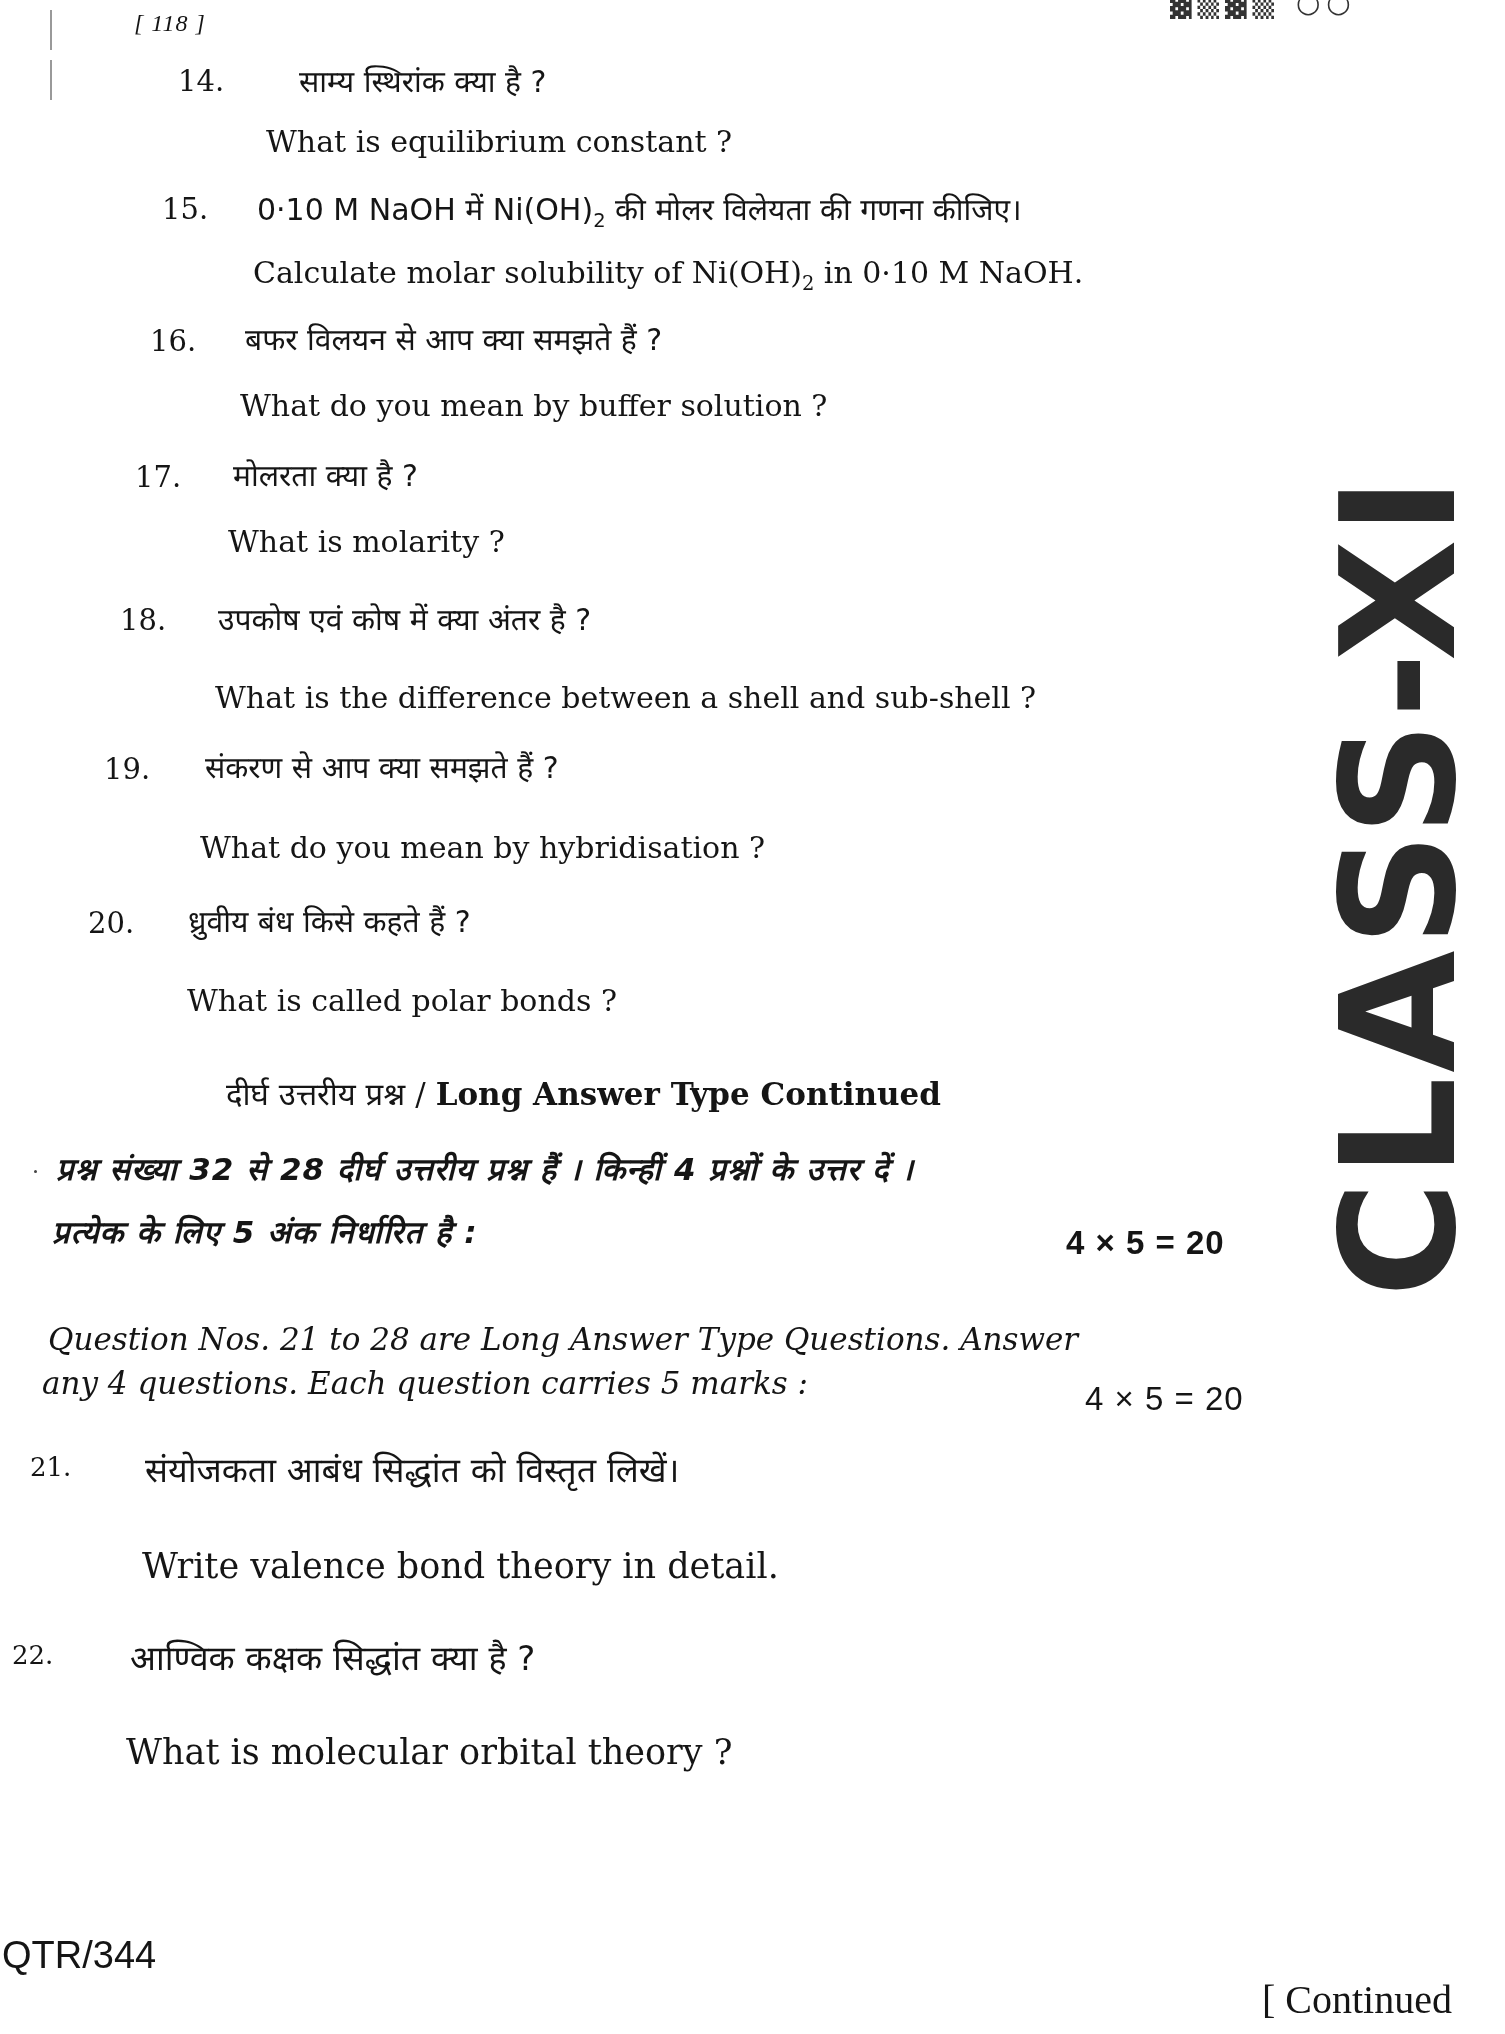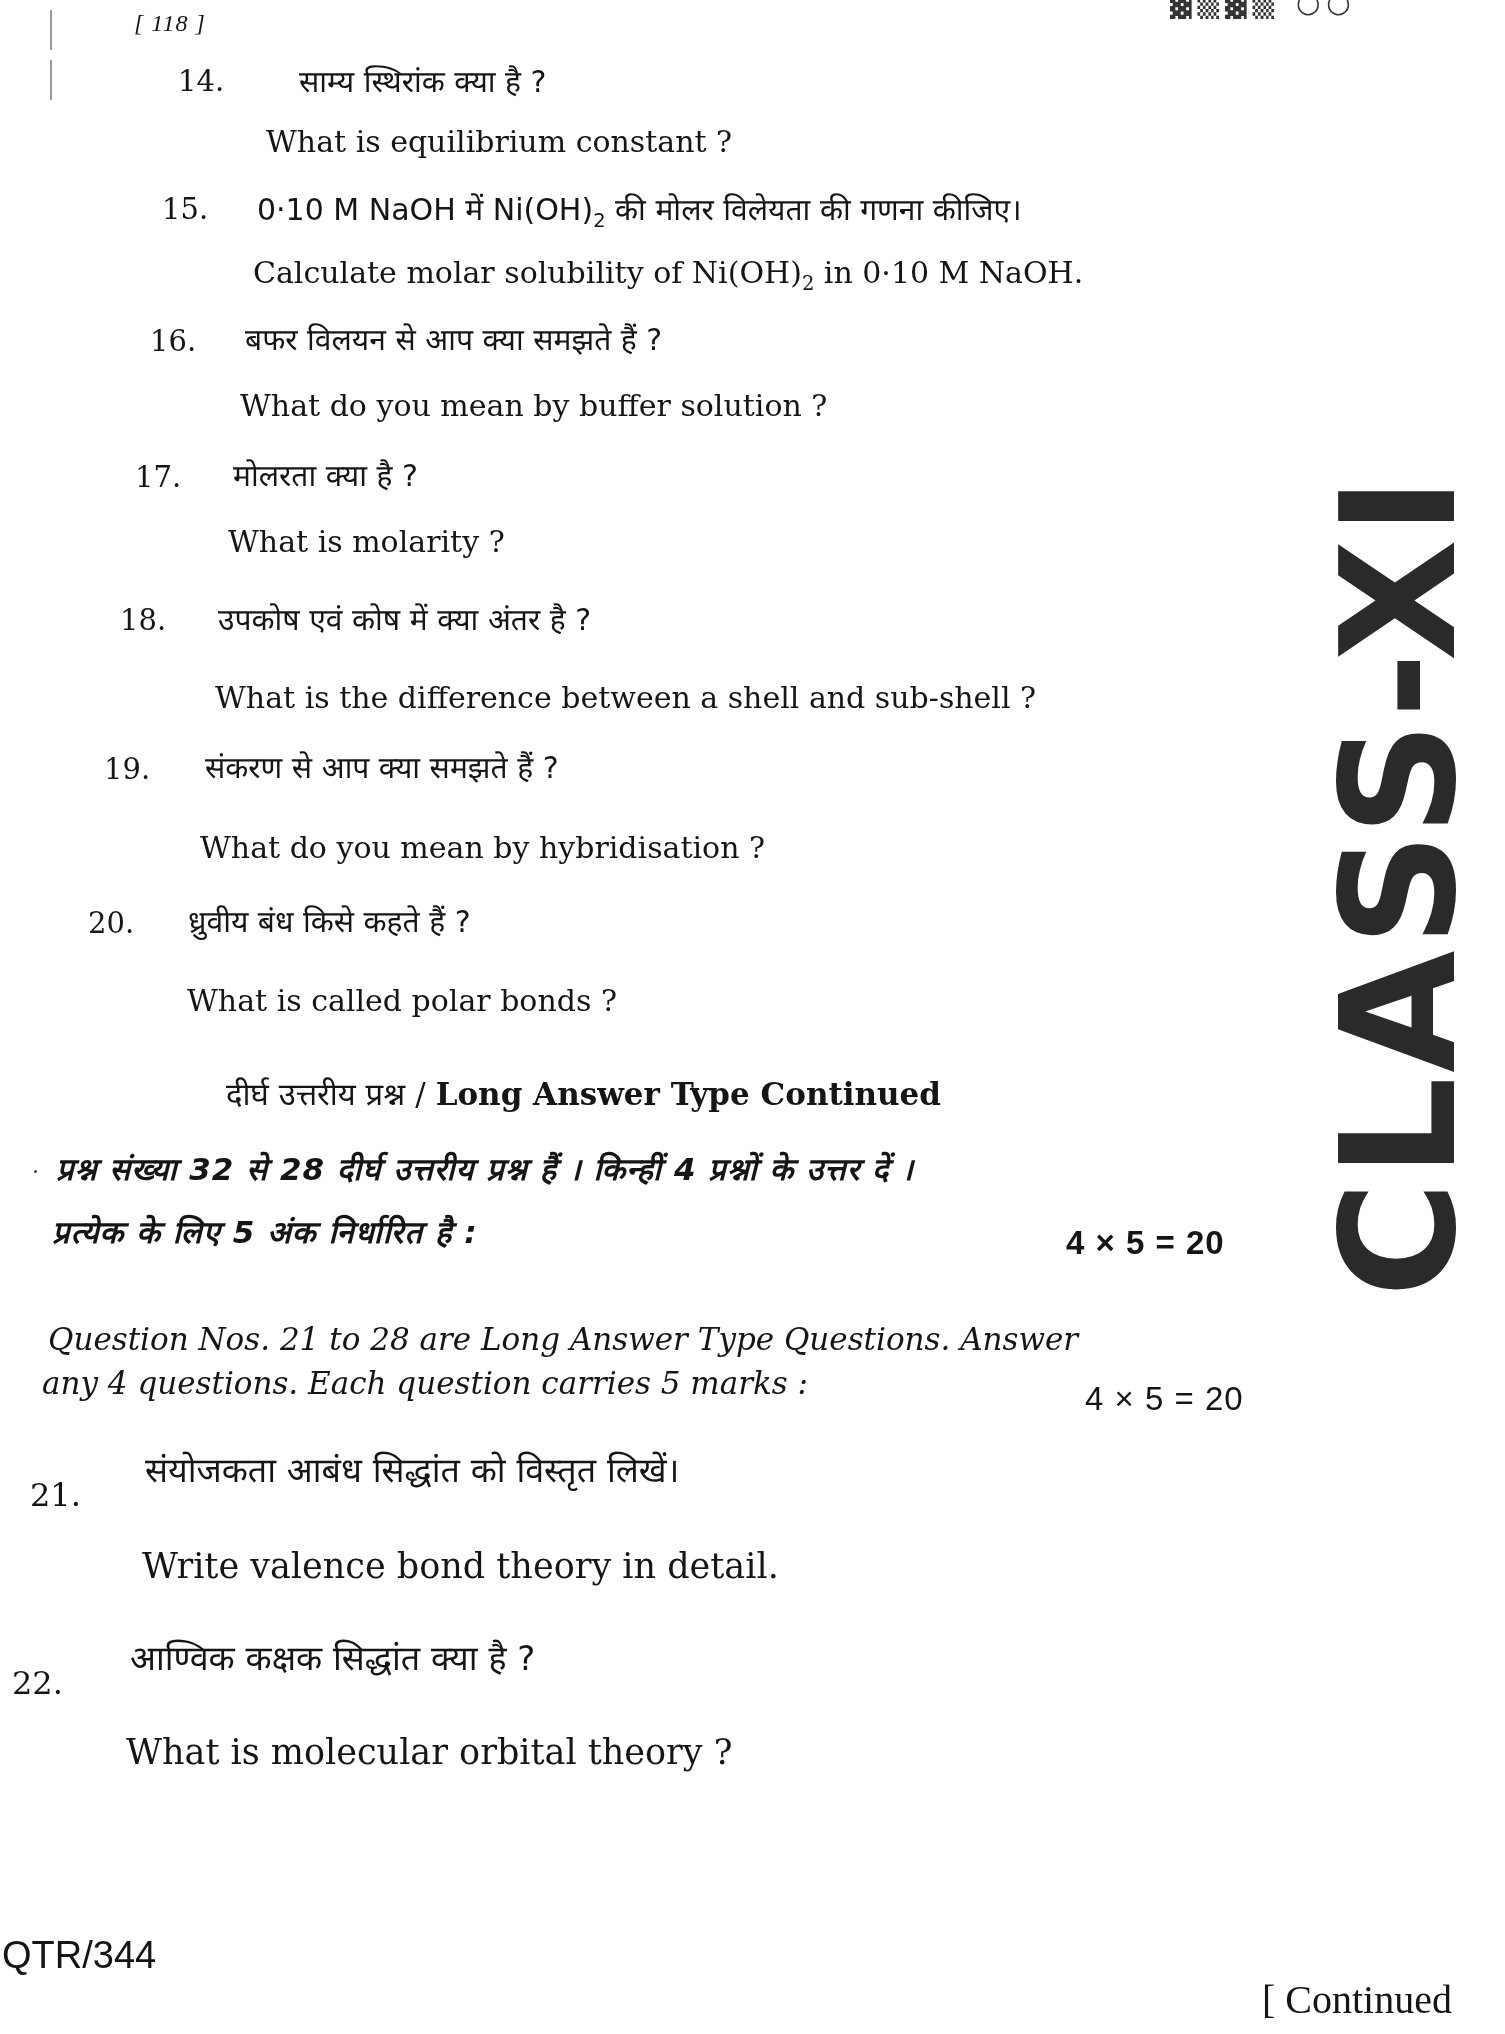--- a/index.html
+++ b/index.html
@@ -8,21 +8,21 @@
     background: #ffffff; color: #151515;
     font-family: "DejaVu Serif", "Liberation Serif", serif;
   }
   .abs { position: absolute; white-space: nowrap; }
   .pageno { font-family: "Liberation Serif", serif; font-style: italic; font-size: 24px; letter-spacing: 1px; }
   .qnum { font-family: "DejaVu Serif", serif; font-size: 29px; }
   .hi { font-family: "DejaVu Sans", sans-serif; font-size: 30px; }
   .en { font-family: "DejaVu Serif", serif; font-size: 30px; }
   .en-big { font-family: "DejaVu Serif", serif; font-size: 35px; }
   .hi-big { font-family: "DejaVu Sans", sans-serif; font-size: 34px; }
-  .qnum-big { font-family: "DejaVu Serif", serif; font-size: 32px; margin-top: 24px; }
+  .qnum-big { font-family: "DejaVu Serif", serif; font-size: 26px; }
   .heading { font-size: 31px; }
   .heading .h-hi { font-family: "DejaVu Sans", sans-serif; }
   .heading .h-sep { font-family: "DejaVu Serif", serif; margin: 0 10px; }
   .heading .h-en { font-family: "DejaVu Serif", serif; font-weight: bold; }
   .instr-hi { font-family: "DejaVu Sans", sans-serif; font-style: italic; font-weight: bold; font-size: 31px; letter-spacing: 1px; }
   .instr-en { font-family: "DejaVu Serif", serif; font-style: italic; font-size: 31px; }
   .marks-bold { font-family: "Liberation Sans", sans-serif; font-weight: bold; font-size: 33px; letter-spacing: 1px; }
   .marks { font-family: "Liberation Sans", sans-serif; font-size: 33px; letter-spacing: 1px; }
   .footer-code { font-family: "Liberation Sans", sans-serif; font-weight: normal; font-size: 38px; }
   .footer-cont { font-family: "Liberation Serif", serif; font-size: 40px; }

